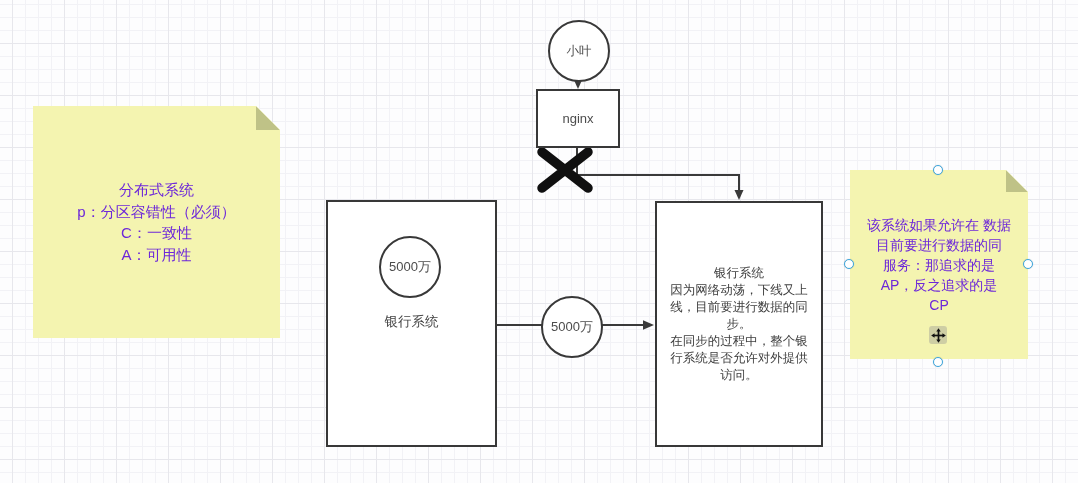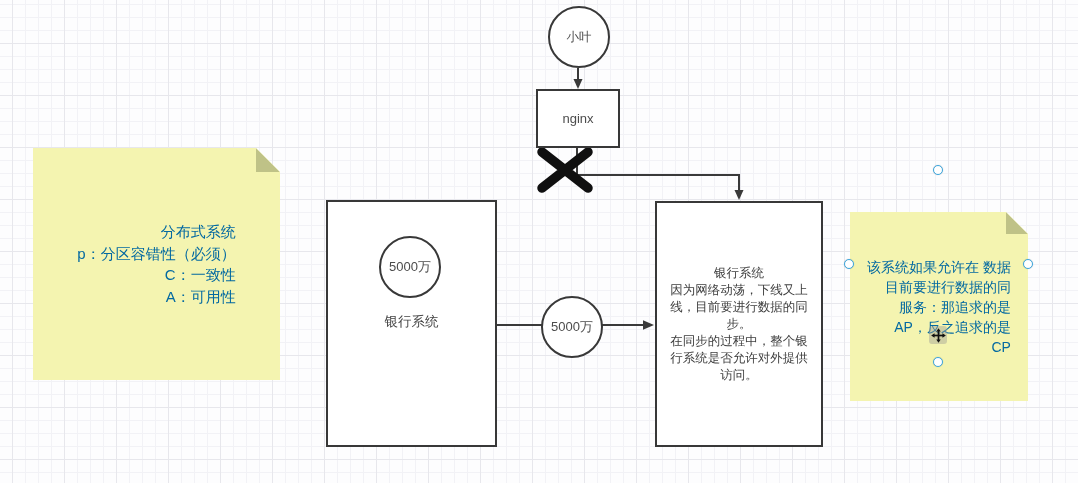--- a/index.html
+++ b/index.html
@@ -21,21 +21,21 @@
     background-position:12px 43px,12px 43px,12px 43px,12px 43px;
   }
   .layer{position:absolute;left:0;top:0;z-index:1;}
   .node{
     position:absolute;box-sizing:border-box;z-index:2;
     background:#fff;border:2px solid #383838;
     display:flex;align-items:center;justify-content:center;
     color:#4c4c4c;text-align:center;
   }
   .circle{border-radius:50%;}
-  .node-user{left:548px;top:6px;width:62px;height:62px;font-size:12.5px;}
+  .node-user{left:548px;top:20px;width:62px;height:62px;font-size:12.5px;}
   .node-nginx{left:536px;top:89px;width:84px;height:59px;font-size:13px;}
   .node-bank-left{left:326px;top:200px;width:171px;height:247px;}
   .amount-circle{
     position:absolute;left:51px;top:34px;width:62px;height:62px;
     box-sizing:border-box;border:2px solid #383838;border-radius:50%;
     background:#fff;display:flex;align-items:center;justify-content:center;
     font-size:13px;color:#4c4c4c;
   }
   .bank-left-label{
     position:absolute;left:0;top:111px;width:100%;
@@ -44,21 +44,21 @@
   .node-transfer{left:541px;top:296px;width:62px;height:62px;font-size:13px;}
   .node-bank-right{
     left:655px;top:201px;width:168px;height:246px;
     font-size:12.5px;line-height:17px;color:#3e3e3e;
   }
   .pre{white-space:pre-line;}
   .note{
     position:absolute;box-sizing:border-box;z-index:2;
     background:#f4f4b0;
     display:flex;align-items:center;justify-content:center;
-    color:#0369a1;text-align:right;margin-top:42px;
+    color:#6d28d9;text-align:center;
   }
   .note-left{
     left:33px;top:106px;width:247px;height:232px;
     font-size:15px;line-height:21.5px;
     clip-path:polygon(0 0,calc(100% - 24px) 0,100% 24px,100% 100%,0 100%);
   }
   .note-right{
     left:850px;top:170px;width:178px;height:189px;
     font-size:14px;line-height:20px;
     clip-path:polygon(0 0,calc(100% - 22px) 0,100% 22px,100% 100%,0 100%);

